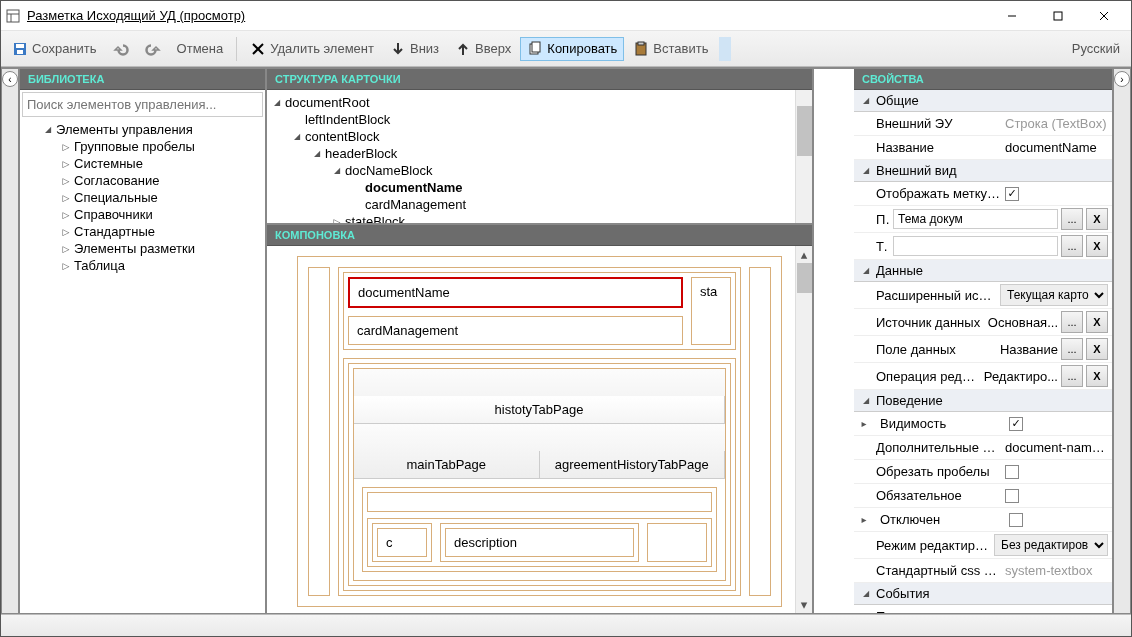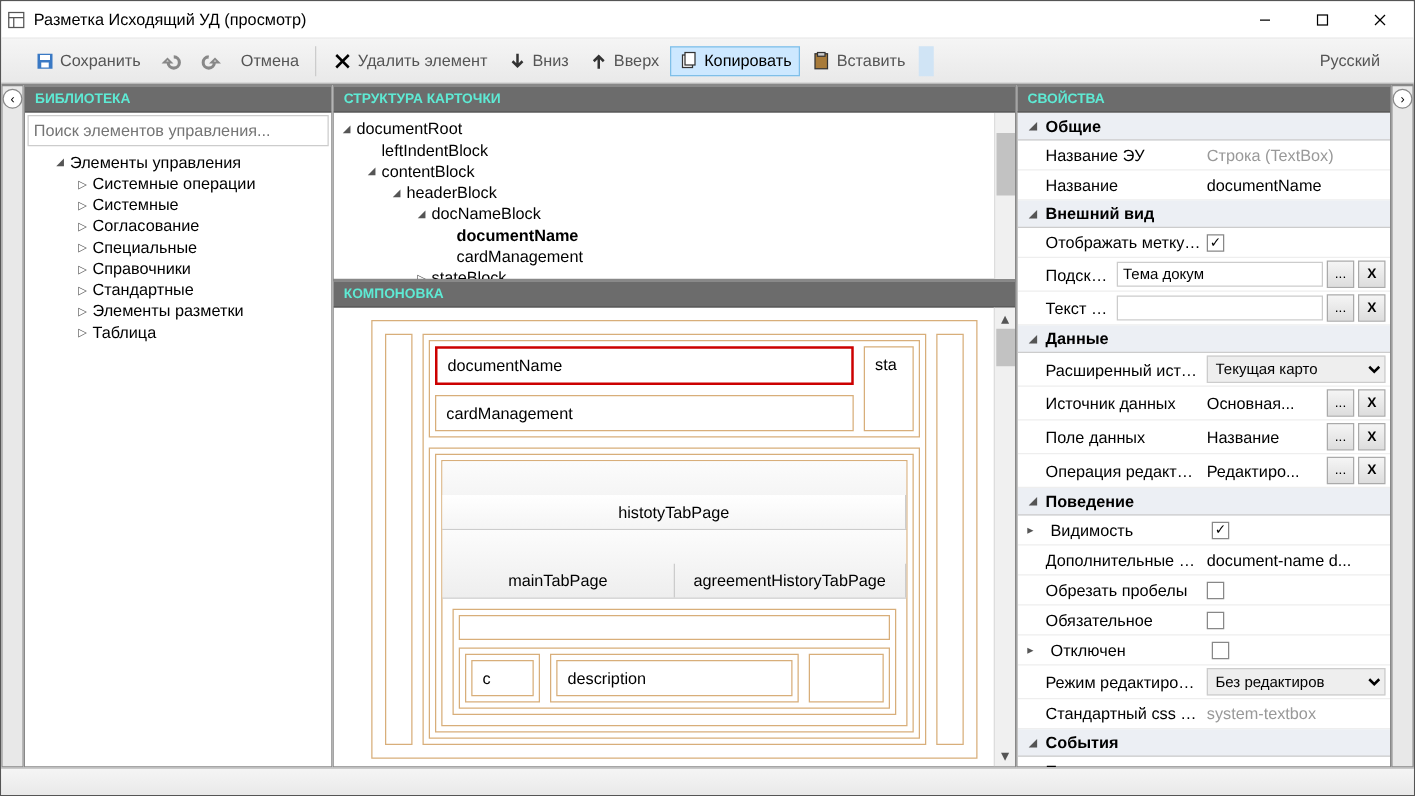--- a/index.html
+++ b/index.html
@@ -1,26 +1,26 @@
 <!DOCTYPE html>
 <html><head>
 <meta charset="utf-8">
 <style>
 * { box-sizing: border-box; margin: 0; padding: 0; font-family: "Segoe UI", sans-serif; font-size: 13px; }
 body { background: #fff; width: 1132px; height: 637px; display: flex; flex-direction: column; border: 1px solid #555; overflow: hidden; }
 
 
 .titlebar { height: 30px; display: flex; align-items: center; padding: 0 4px; background: #fff; border-bottom: 1px solid #e5e5e5; }
 .titlebar .ico { width: 16px; height: 16px; margin-right: 6px; display:flex; align-items:center; justify-content:center; }
-.titlebar .title { flex: 1; }
+.titlebar .title { flex: 1; text-decoration: underline; }
 .winctl { display: flex; }
 .winctl div { width: 46px; height: 30px; display: flex; align-items: center; justify-content: center; color: #333; }
 
 
-.toolbar { height: 36px; background: linear-gradient(#f5f5f5,#e9e9e9); border-bottom: 1px solid #bbb; display: flex; align-items: center; padding: 0 20px; gap: 2px; }
+.toolbar { height: 36px; background: linear-gradient(#f5f5f5,#e9e9e9); border-bottom: 1px solid #bbb; display: flex; align-items: center; padding: 0 4px; gap: 2px; }
 .tbtn { display: flex; align-items: center; gap: 4px; padding: 3px 6px; color: #555; border: 1px solid transparent; }
 .tbtn.high { background: #cde8ff; border: 1px solid #7fbfe8; color: #000; }
 .tbtn svg { width: 16px; height: 16px; }
 .tsep { width: 1px; height: 24px; background: #ccc; margin: 0 4px; }
 .tplaceholder { width: 12px; height: 24px; background: #d0e4f5; margin-left:2px;}
 .spacer { flex: 1; }
 
 
 .main { flex: 1; display: flex; border-top: 1px solid #888; min-height: 0; }
 
@@ -65,23 +65,23 @@
 .tabs-hdr { display:flex; border-bottom:1px solid #ccc; background:linear-gradient(#fcfcfc,#eee); }
 .tabs-hdr div { flex:1; text-align:center; padding:6px; border-right:1px solid #ccc;margin-top:27px; }
 .tabs-hdr div.active { background:linear-gradient(#fff,#f5f5f5); font-weight:normal; }
 .tabs-content { padding:8px; }
 .layout .vscrollbar { background:#f0f0f0; }
 .layout .vscrollbar .uparr,.layout .vscrollbar .dnarr { height:17px; display:flex; align-items:center; justify-content:center; color:#555; }
 .layout .vscrollbar .thumb { background:#c2c2c2; width:15px; margin:0 auto; height:30px; }
 
 
 .rightcol { width: 300px; display:flex; flex-direction:column; }
-.rightcol .panel { flex:1; }
+.rightcol .panel { flex:1;padding-left:40px; }
 .props { overflow-y: auto; }
-.prop-section { background:#eceff4; border-bottom:1px solid #ccc; padding:3px 6px; font-weight:bold; display:flex; align-items:center; }
+.prop-section { background:#eceff4; border-bottom:1px solid #ccc; padding:3px 6px; font-weight:normal; display:flex; align-items:center; }
 .prop-section .dtw { width:12px; display:inline-flex; justify-content:center; margin-right:4px; color:#555; }
 .prop-row { display:flex; align-items:center; border-bottom:1px solid #eee; padding:2px 4px 2px 22px; min-height:24px; gap:4px; }
 .prop-row .plabel { width:125px; overflow:hidden; text-overflow:ellipsis; white-space:nowrap; }
 .prop-row .pvalue { flex:1; color:#000; overflow:hidden; text-overflow:ellipsis; white-space:nowrap; }
 .prop-row .pvalue.muted { color:#999; }
 .prop-row .pvbox { flex:1; display:flex; align-items:center; gap:3px; }
 .prop-row input[type=text] { flex:1; border:1px solid #ccc; padding:2px 4px; font-size:12px; min-width:0; }
 .prop-row .pbtn { width:22px; height:22px; border:1px solid #aaa; background:linear-gradient(#f5f5f5,#ddd); display:flex; align-items:center; justify-content:center; font-size:11px; }
 .prop-row .pbtn.x { font-weight:bold; }
 .prop-row .chk { width:14px; height:14px; border:1px solid #888; display:inline-flex; align-items:center; justify-content:center; font-size:11px; }
@@ -204,21 +204,21 @@
       <div class="panel-header">БИБЛИОТЕКА</div>
       <input type="text" class="searchbox" placeholder="Поиск элементов управления..." style="">
       <div class="panel-body tree">
         <div class="tree-node">
             <span class="tw tri-d"></span>
             <span class="tree-label">Элементы управления</span>
           </div>
         <div class="tree-children">
           <div class="tree-node">
               <span class="tw tri-r"></span>
-              <span class="tree-label">Системные операции</span>
+              <span class="tree-label">Групповые пробелы</span>
             </div>
           <div class="tree-node">
               <span class="tw tri-r"></span>
               <span class="tree-label">Системные</span>
             </div>
           <div class="tree-node">
               <span class="tw tri-r"></span>
               <span class="tree-label">Согласование</span>
             </div>
           <div class="tree-node">
@@ -358,21 +358,21 @@
   <div class="rightcol">
     <div class="panel">
       <div class="panel-header">СВОЙСТВА</div>
       <div class="panel-body props">
 
         <div class="prop-section">
             <span class="dtw tri-d"></span>
             <span>Общие</span>
           </div>
         <div class="prop-row">
-            <span class="plabel">Название ЭУ</span>
+            <span class="plabel">Внешний ЭУ</span>
             <span class="pvalue muted">Строка (TextBox)</span>
           </div>
         <div class="prop-row">
             <span class="plabel">Название</span>
             <span class="pvalue">documentName</span>
           </div>
 
         <div class="prop-section">
             <span class="dtw tri-d"></span>
             <span>Внешний вид</span>

